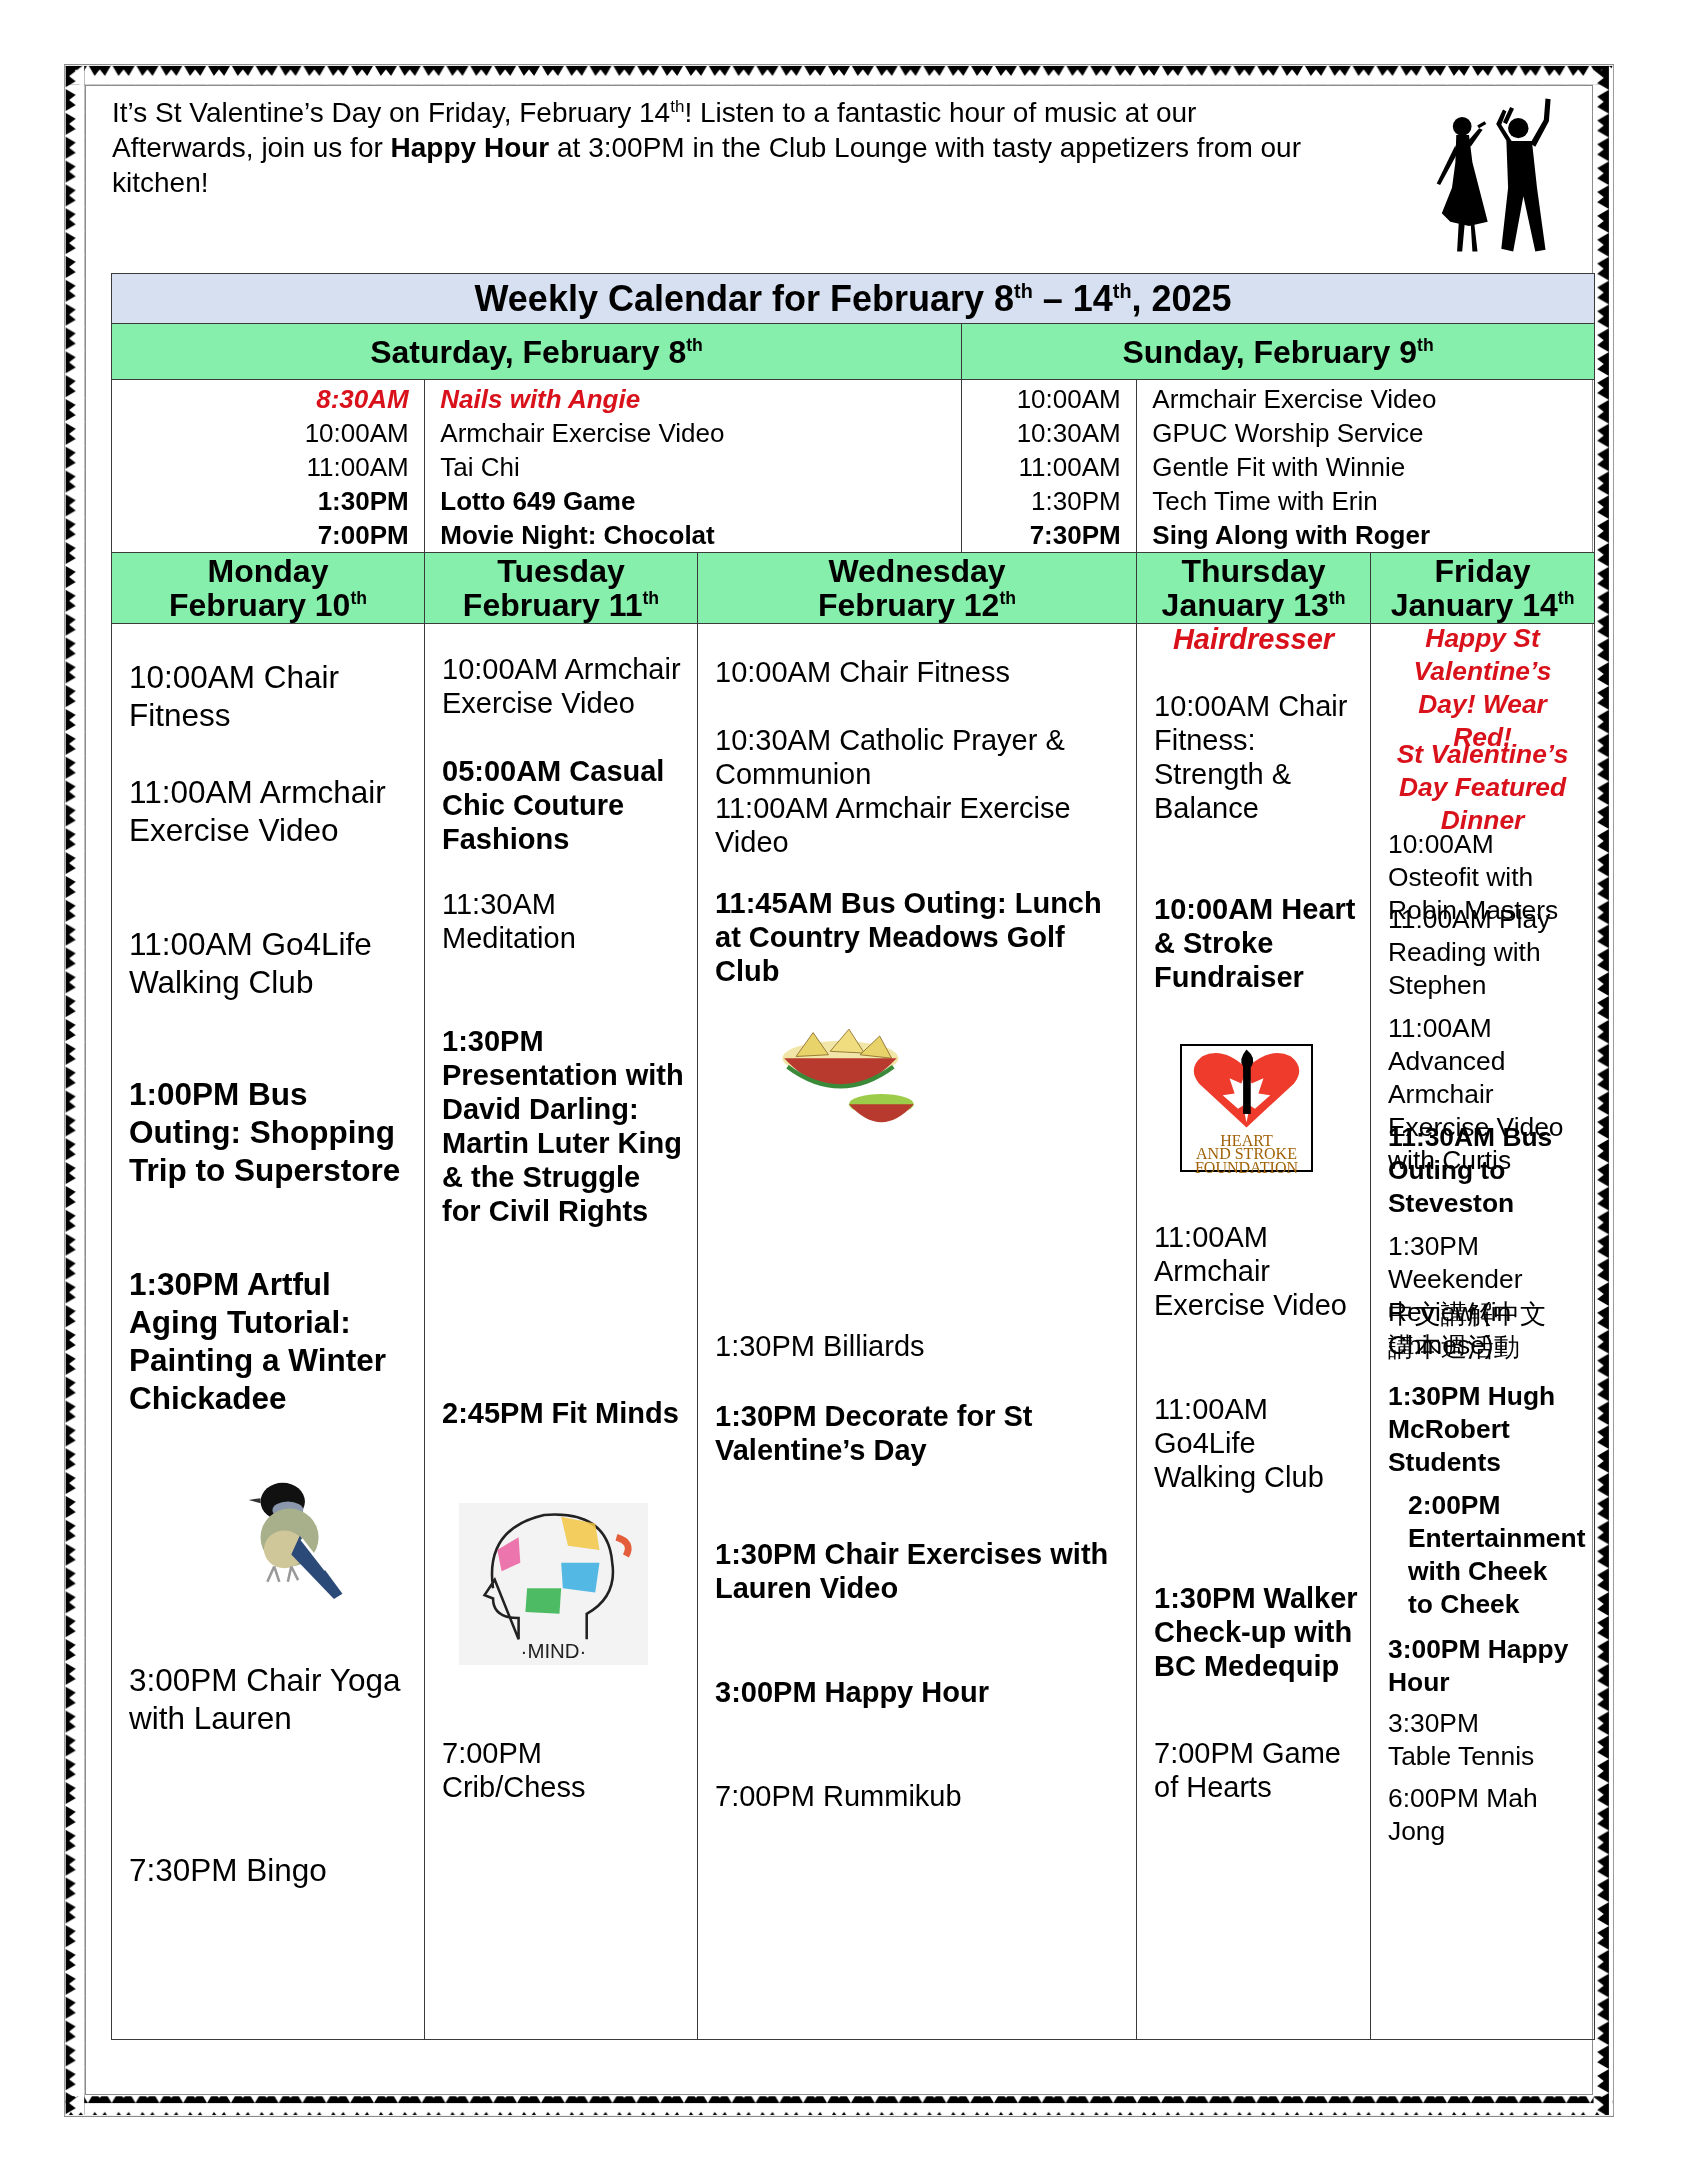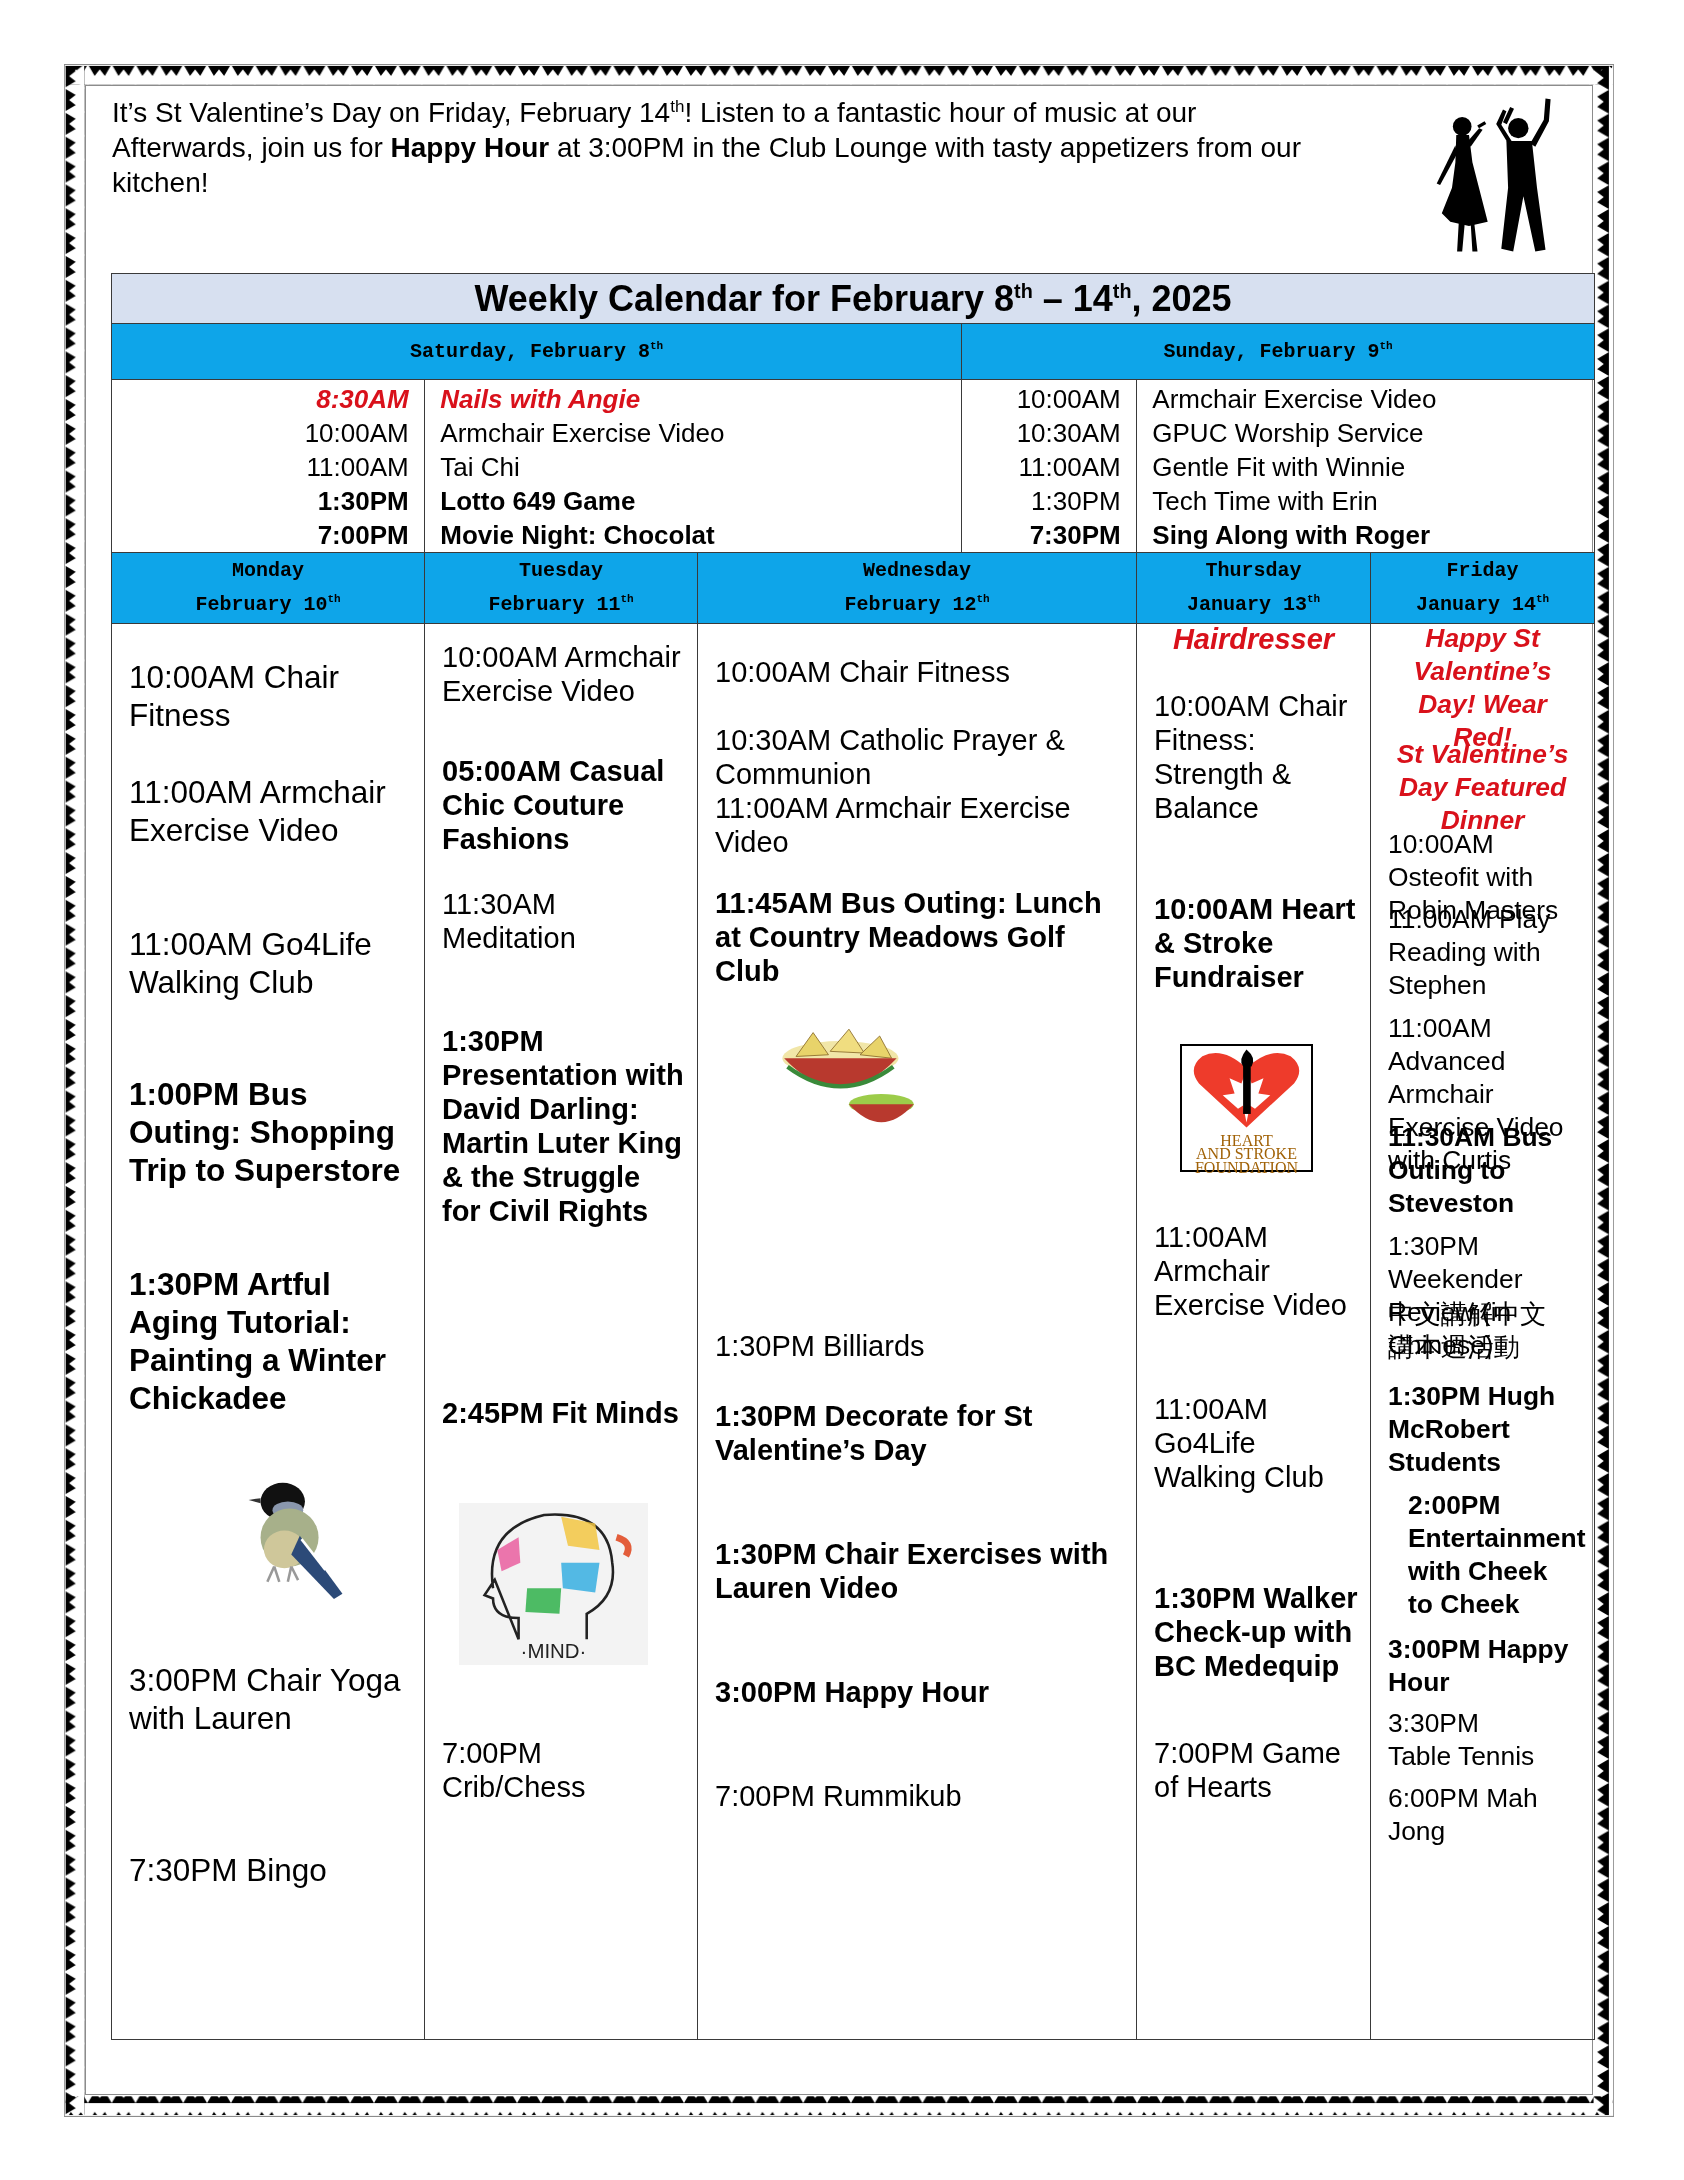--- a/index.html
+++ b/index.html
@@ -8,21 +8,21 @@
   .zig { position:absolute; }
   .inner-line { position:absolute; left:85px; top:85px; width:1508px; height:2010px; border:1.7px solid #8c8c8c; box-sizing:border-box; }
   .intro { position:absolute; left:112px; top:95px; width:1295px; font-size:28px; line-height:35px; }
   .intro b { font-weight:bold; }
   .intro sup { font-size:17px; line-height:0; }
   .singers { position:absolute; left:1418px; top:94px; width:153px; height:166px; }
   table.cal { position:absolute; left:111px; top:273px; width:1482px; border-collapse:collapse; table-layout:fixed; }
   .cal td, .cal th { border:1.7px solid #3a3a3a; padding:0; vertical-align:top; }
   .title-cell { background:#d7e0f0; height:49px; text-align:center; font-weight:bold; font-size:36px; vertical-align:middle !important; }
   .title-cell sup, .hdr sup { font-size:0.55em; line-height:0; vertical-align:super; }
-  .hdr { background:#0ea5e9; text-align:center; font-weight:bold; font-size:20px; vertical-align:middle !important; line-height:34px;font-family:Liberation Mono, monospace; }
+  .hdr { background:#86efac; text-align:center; font-weight:bold; font-size:32px; vertical-align:middle !important; line-height:34px; }
   .wk-hdr { height:55px; }
   .day-hdr { height:70px; }
   .sched { font-size:26px; line-height:34px; padding-top:1.7px !important;margin-top:16px; }
   .sched .t { text-align:right; padding-right:15.3px; }
   .sched .e { padding-left:15.3px; }
   .sched .row { white-space:nowrap; }
   .bold { font-weight:bold; }
   .red { color:#d9111b; font-style:italic; font-weight:bold; }
   .daycol { position:relative; height:1415px; }
   .ev { position:absolute; left:17px; right:10.2px; font-size:29px; line-height:34px; }
@@ -177,21 +177,21 @@
         <path d="M92 74 L120 110" stroke="#fff" stroke-width="3"></path>
         <path d="M60 106 L52 124 M60 106 L66 124 M80 106 L76 124 M80 106 L88 122" stroke="#999" stroke-width="3" fill="none"></path>
       </svg>
       <div class="ev mon" style="top:1037px">3:00PM Chair Yoga with Lauren</div>
       <div class="ev mon" style="top:1227px">7:30PM Bingo</div>
     </div>
         </td>
 
     <td colspan="2">
           <div class="daycol">
-      <div class="ev" style="top:16px">10:00AM Armchair Exercise Video</div>
+      <div class="ev" style="top:28px">10:00AM Armchair Exercise Video</div>
       <div class="ev bold" style="top:130px">05:00AM Casual Chic Couture Fashions</div>
       <div class="ev" style="top:263px">11:30AM Meditation</div>
       <div class="ev bold" style="top:400px">1:30PM Presentation with David Darling: Martin Luter King &amp; the Struggle for Civil Rights</div>
       <div class="ev bold" style="top:772px">2:45PM Fit Minds</div>
       <div class="img" style="left:34px;top:879px;width:189px;height:162px;background:#f3f3f3;">
         <svg width="189" height="162" viewBox="0 0 222 190">
           <path d="M40 100 Q30 30 100 14 Q175 8 180 70 Q186 110 150 130 L150 160 M70 160 L70 135 Q40 135 40 112 L30 108 L42 90 Z" fill="none" stroke="#222" stroke-width="3"></path>
           <path d="M45 55 L70 40 L72 70 L50 80 Z" fill="#e9559a" opacity="0.8"></path>
           <path d="M120 16 L160 24 L165 55 L128 50 Z" fill="#f2c542" opacity="0.85"></path>
           <path d="M120 70 L165 70 L160 105 L122 100 Z" fill="#36aee0" opacity="0.85"></path>

